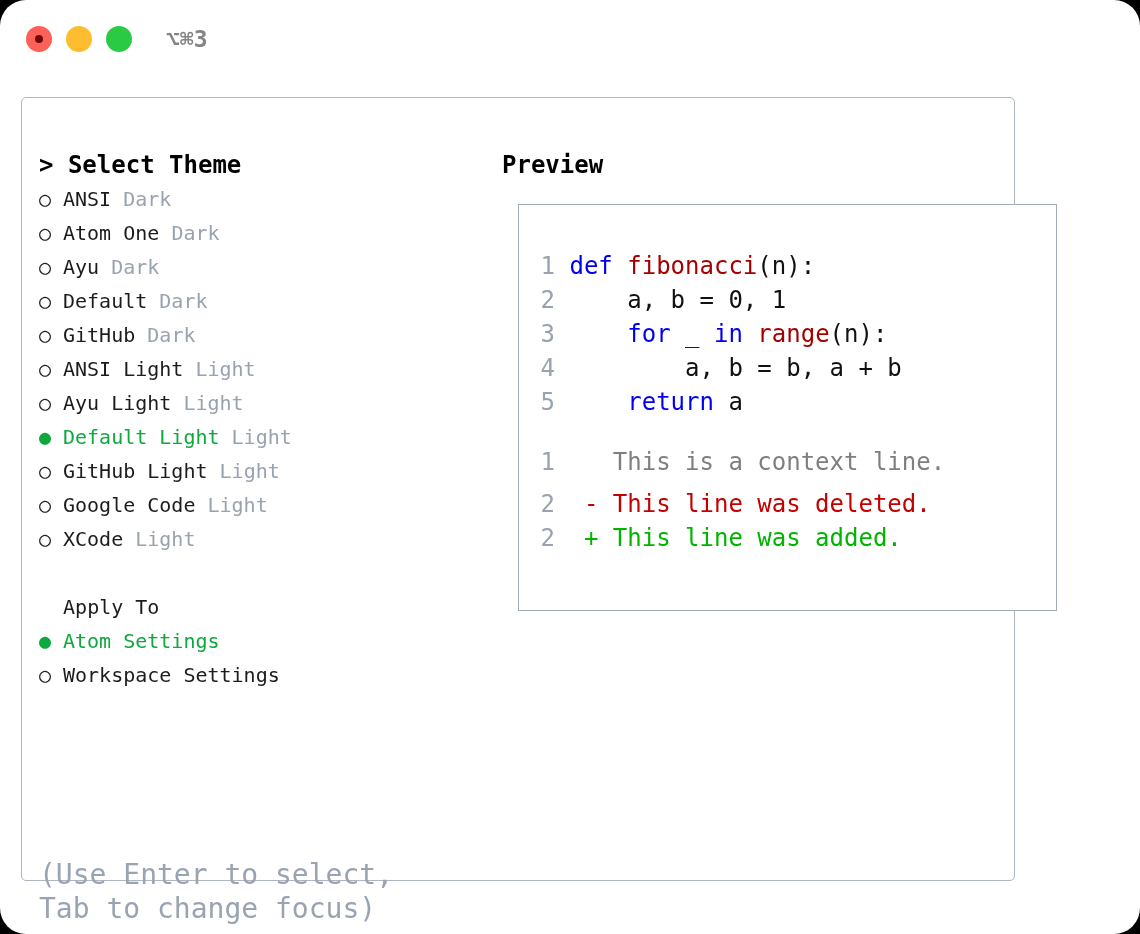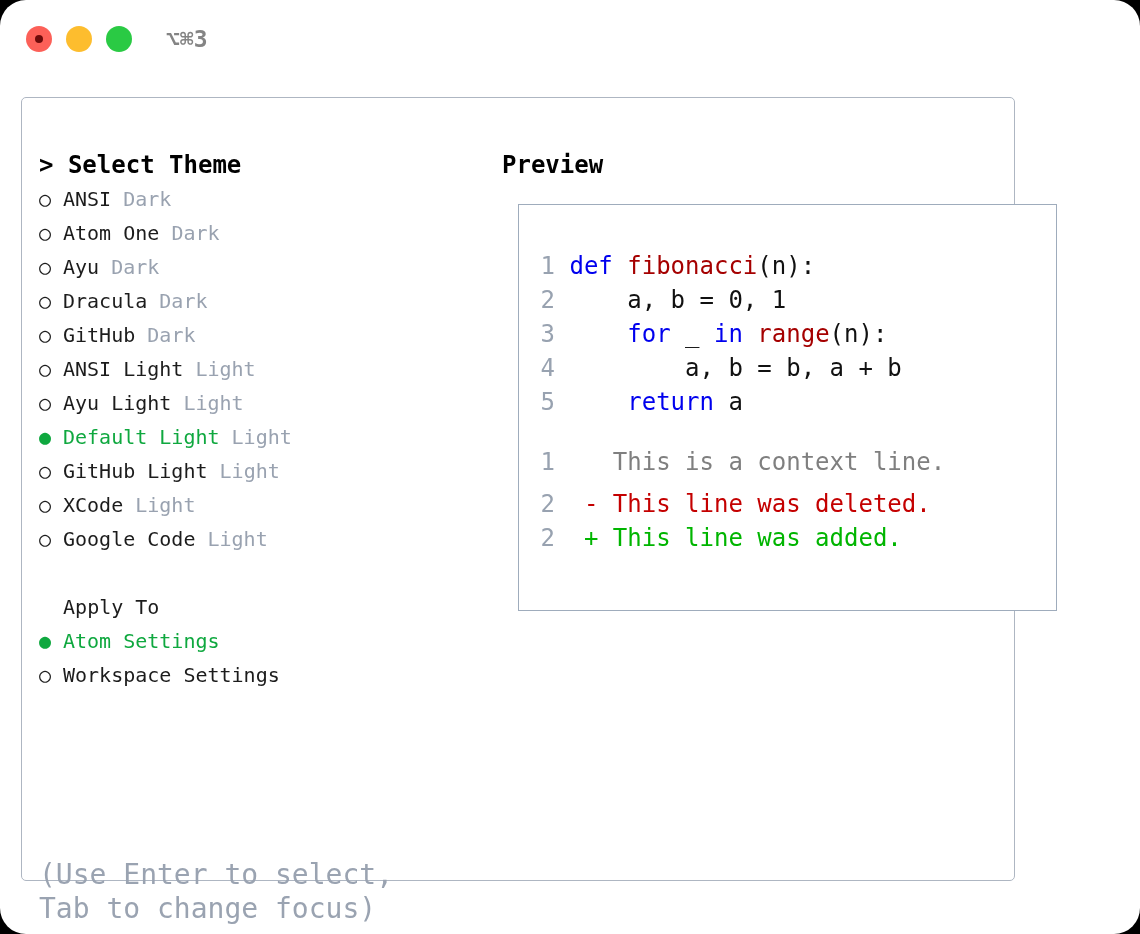--- a/index.html
+++ b/index.html
@@ -183,28 +183,28 @@
   </div>
 
   <div id="panel">
 
     <div id="left-col">
       <div class="row header-row">&gt; Select Theme</div>
       <div id="theme-list">
           <div class="row"><span class="bullet">○</span><span class="name">ANSI </span><span class="badge">Dark</span></div>
           <div class="row"><span class="bullet">○</span><span class="name">Atom One </span><span class="badge">Dark</span></div>
           <div class="row"><span class="bullet">○</span><span class="name">Ayu </span><span class="badge">Dark</span></div>
-          <div class="row"><span class="bullet">○</span><span class="name">Dracula </span><span class="badge">Dark</span></div>
+          <div class="row"><span class="bullet">○</span><span class="name">Default </span><span class="badge">Dark</span></div>
           <div class="row"><span class="bullet">○</span><span class="name">GitHub </span><span class="badge">Dark</span></div>
           <div class="row"><span class="bullet">○</span><span class="name">ANSI Light </span><span class="badge">Light</span></div>
           <div class="row"><span class="bullet">○</span><span class="name">Ayu Light </span><span class="badge">Light</span></div>
           <div class="row selected"><span class="bullet">●</span><span class="name">Default Light </span><span class="badge">Light</span></div>
           <div class="row"><span class="bullet">○</span><span class="name">GitHub Light </span><span class="badge">Light</span></div>
+          <div class="row"><span class="bullet">○</span><span class="name">Google Code </span><span class="badge">Light</span></div>
           <div class="row"><span class="bullet">○</span><span class="name">XCode </span><span class="badge">Light</span></div>
-          <div class="row"><span class="bullet">○</span><span class="name">Google Code </span><span class="badge">Light</span></div>
         </div>
       <div id="apply-block">
           <div class="row">&nbsp;</div>
           <div class="row section-title">  Apply To</div>
           <div class="row selected"><span class="bullet">●</span><span class="name">Atom Settings</span></div>
           <div class="row"><span class="bullet">○</span><span class="name">Workspace Settings</span></div>
         </div>
     </div>
 
     <div id="hint">(Use Enter to select, Tab to change focus)</div>

